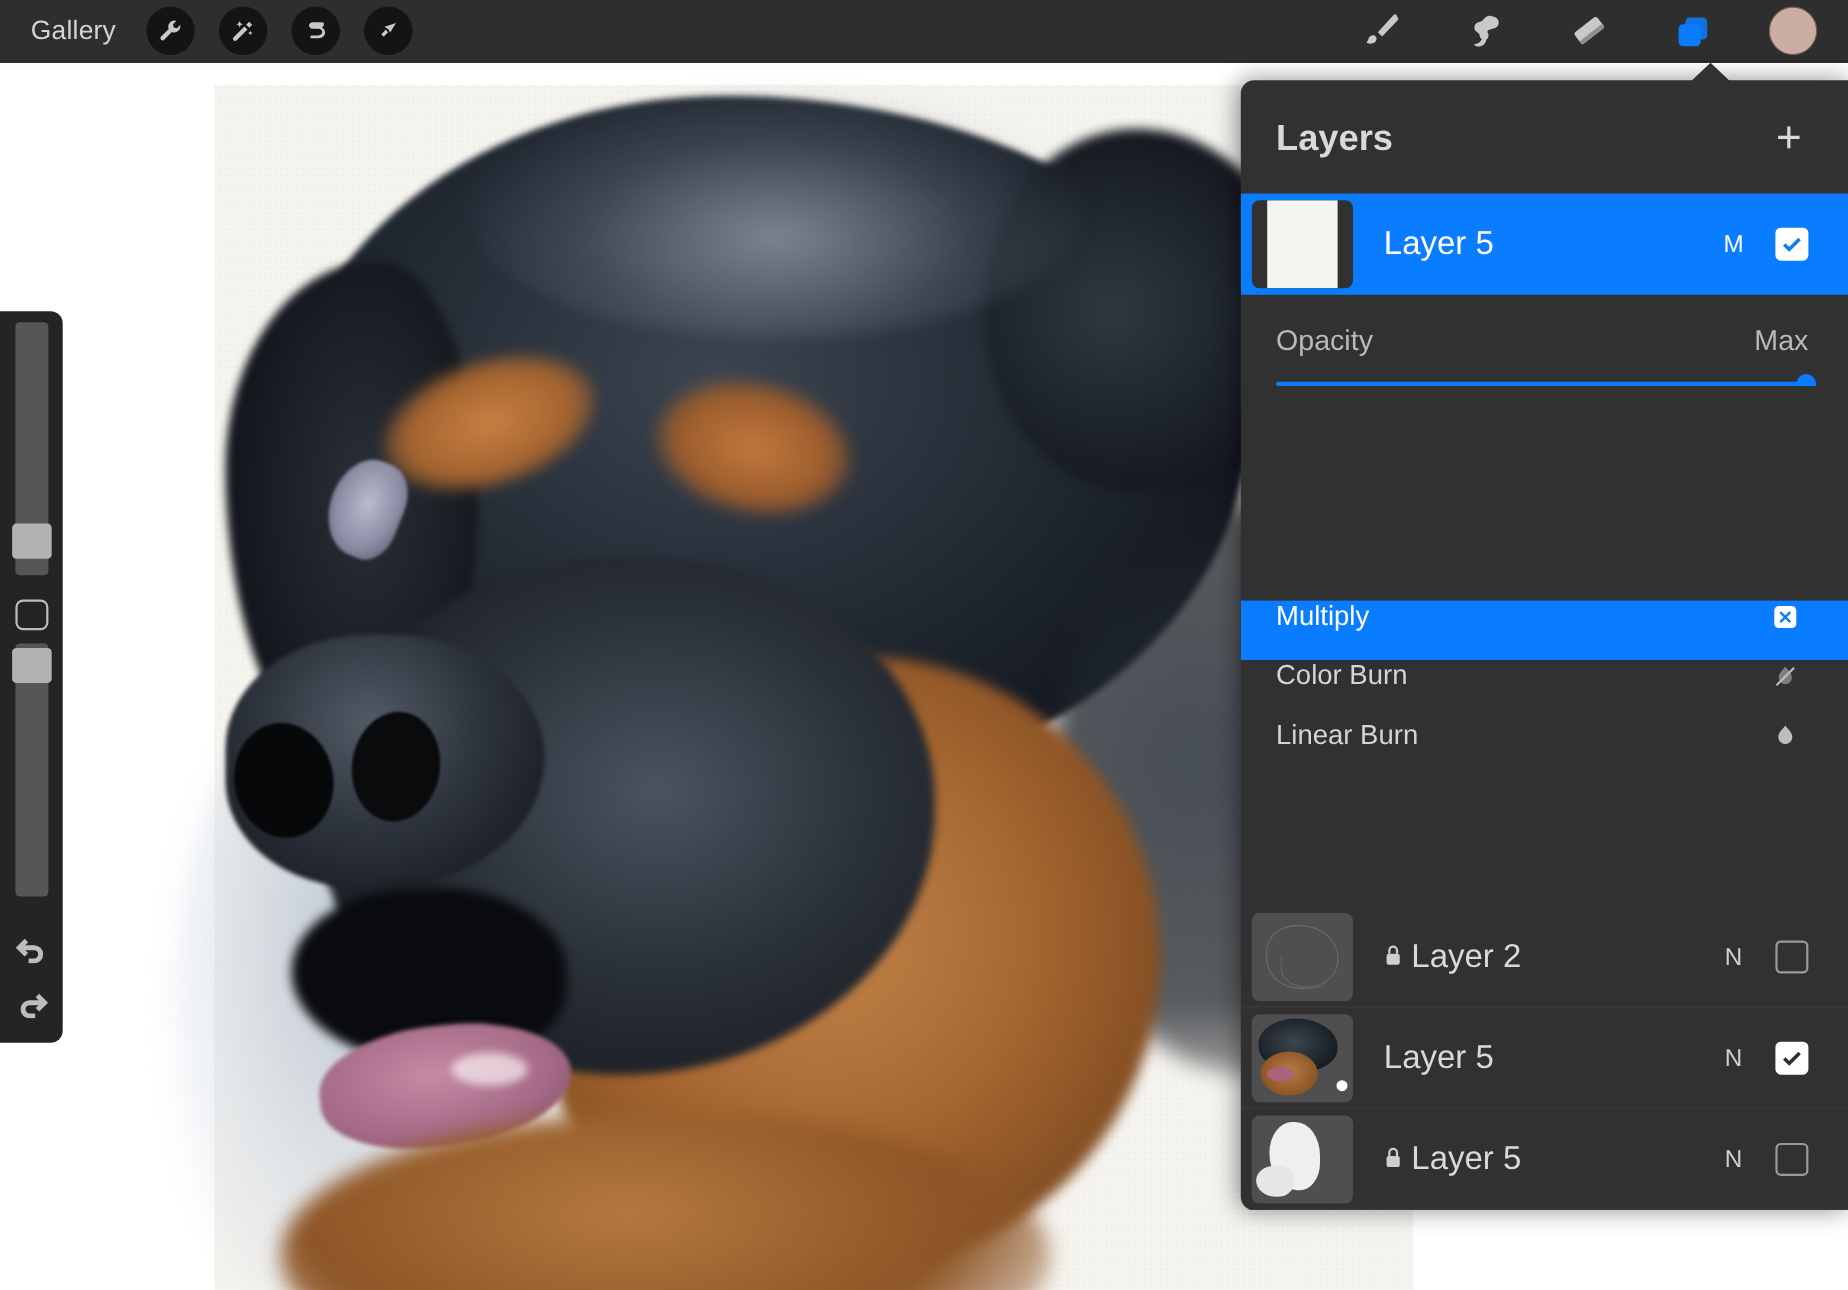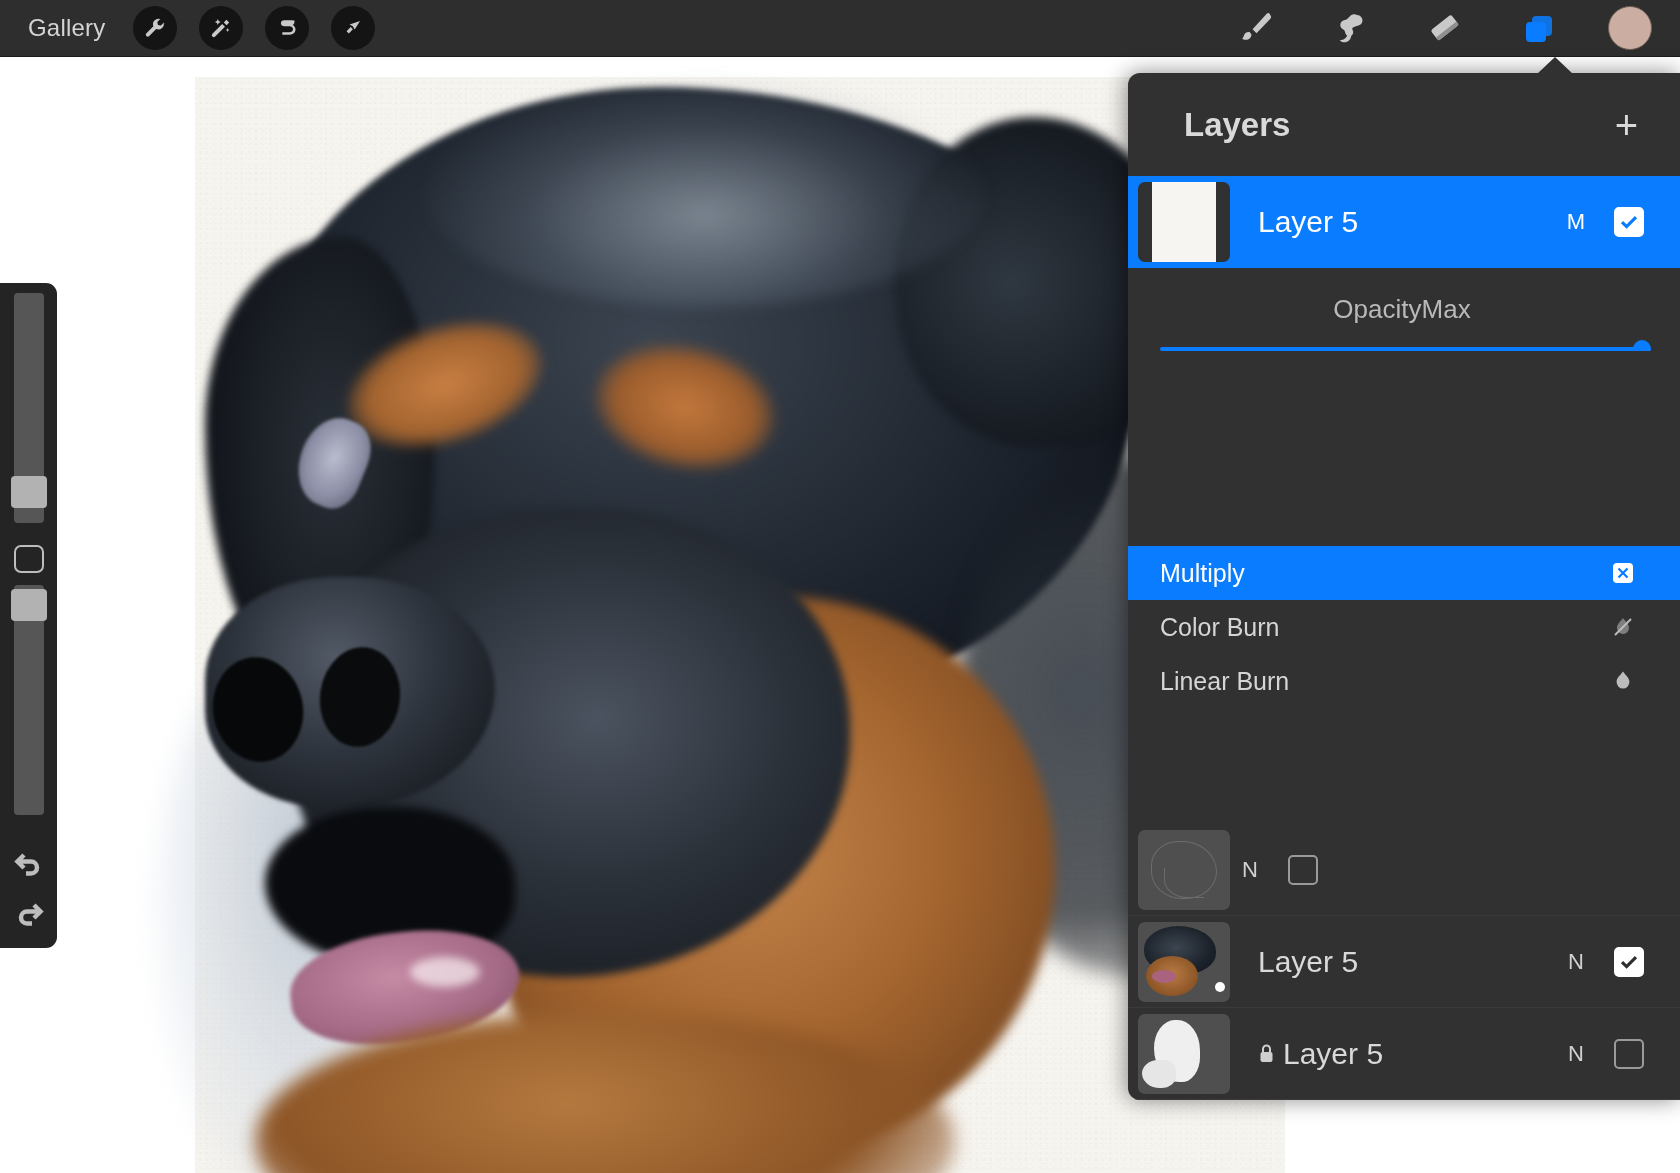--- a/index.html
+++ b/index.html
@@ -187,21 +187,21 @@
     box-shadow: -2px 0 22px rgba(0,0,0,.45); z-index: 50; overflow: hidden;
     display: flex; flex-direction: column;
   }
   .panel-caret {
     position: absolute; right: 107px; top: 57px; width: 0; height: 0;
     border-left: 18px solid transparent; border-right: 18px solid transparent;
     border-bottom: 17px solid #313131; z-index: 51;
   }
   .panel-head {
     height: 103px; display: flex; align-items: center; justify-content: space-between;
-    padding: 0 42px 0 32px; flex: 0 0 auto; margin-left: 24px;
+    padding: 0 42px 0 32px; flex: 0 0 auto;
   }
   .panel-title { color: #d9d9d9; font-size: 33px; font-weight: bold; }
   .plus-btn { color: #d9d9d9; font-size: 40px; font-weight: 300; line-height: 1; }
 
   .layer-row {
     display: flex; align-items: center; height: 92px; flex: 0 0 auto;
     border-bottom: 1px solid #3b3b3b; position: relative;
   }
   .layer-row.selected { background: #0a7cff; border-bottom: none; }
   .thumb {
@@ -267,35 +267,35 @@
     border: 2px solid #9a9a9a; background: transparent; flex: 0 0 auto;
     display: flex; align-items: center; justify-content: center;
   }
   .vis-box.on { background: #ffffff; border-color: #ffffff; }
   .vis-box.on svg { stroke: #0a7cff; stroke-width: 3.2; fill: none; }
   .layer-row:not(.selected) .vis-box.on { background:#fff; border-color:#fff; }
   .layer-row:not(.selected) .vis-box.on svg { stroke: #2f2f2f; }
 
   
   .opacity-block { padding: 26px 36px 0 32px; flex: 0 0 auto; }
-  .opacity-row { display: flex; justify-content: center; align-items: baseline; }
+  .opacity-row { display: flex; justify-content: space-between; align-items: baseline; }
   .opacity-label, .opacity-value { color: #b9b9b9; font-size: 26px; }
   .opacity-track {
     position: relative; margin-top: 22px; height: 4px; background: #0a7cff; border-radius: 2px;
   }
   .opacity-knob {
     position: absolute; right: -7px; top: -7px; width: 18px; height: 18px;
     background: #0a7cff; border-radius: 50%;
   }
 
   
   .blend-wrap { flex: 1 1 auto; overflow: hidden; position: relative; }
   .blend-spacer { height: 195px; background: #313131; }
   .blend-row {
-    height: 54px; display: flex; align-items: center; justify-content: space-between;
+    height: 54px; display: flex; align-items: flex-start; justify-content: space-between;
     padding: 0 42px 0 32px; color: #d5d5d5; font-size: 25px;
   }
   .blend-row.active { background: #0a7cff; color: #ffffff; }
   .blend-ico { width: 30px; height: 30px; display: flex; align-items: center; justify-content: center; }
   .blend-ico svg { fill: #bdbdbd; }
   .blend-row.active .blend-ico svg { fill: #ffffff; }
   .blend-gap { height: 24px; }
   .bottom-layers { flex: 0 0 auto; }
 </style>
 </head>
@@ -472,20 +472,29 @@
       <div class="blend-gap"></div>
     </div>
 
     <div class="bottom-layers">
 
       <div class="layer-row">
         <div class="thumb t-sketch">
             <div class="sk"></div>
             <div class="sk2"></div>
           </div>
+        <div class="layer-name">
+          <span class="lock-icon">
+            <svg width="17" height="21" viewBox="0 0 17 21">
+                <path d="M4 9V6a4.5 4.5 0 0 1 9 0v3h-2V6a2.5 2.5 0 0 0-5 0v3H4z"></path>
+                <rect x="2.5" y="9" width="12" height="10" rx="2"></rect>
+              </svg>
+          </span>
+          <span>Layer 2</span>
+        </div>
         <div class="layer-mode">N</div>
         <div class="vis-box"></div>
       </div>
 
       <div class="layer-row">
         <div class="thumb t-dog">
           <div class="d1"></div>
             <div class="d2"></div>
             <div class="d3"></div>
             <div class="dot-mark"></div>

